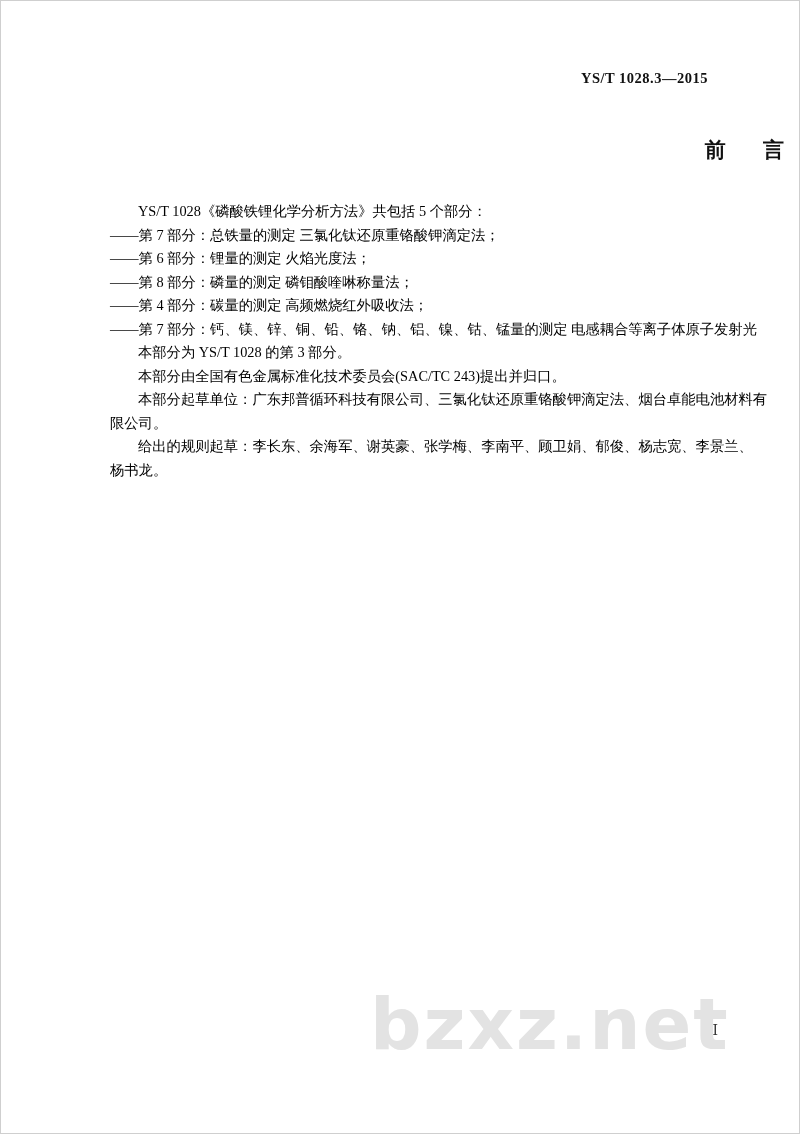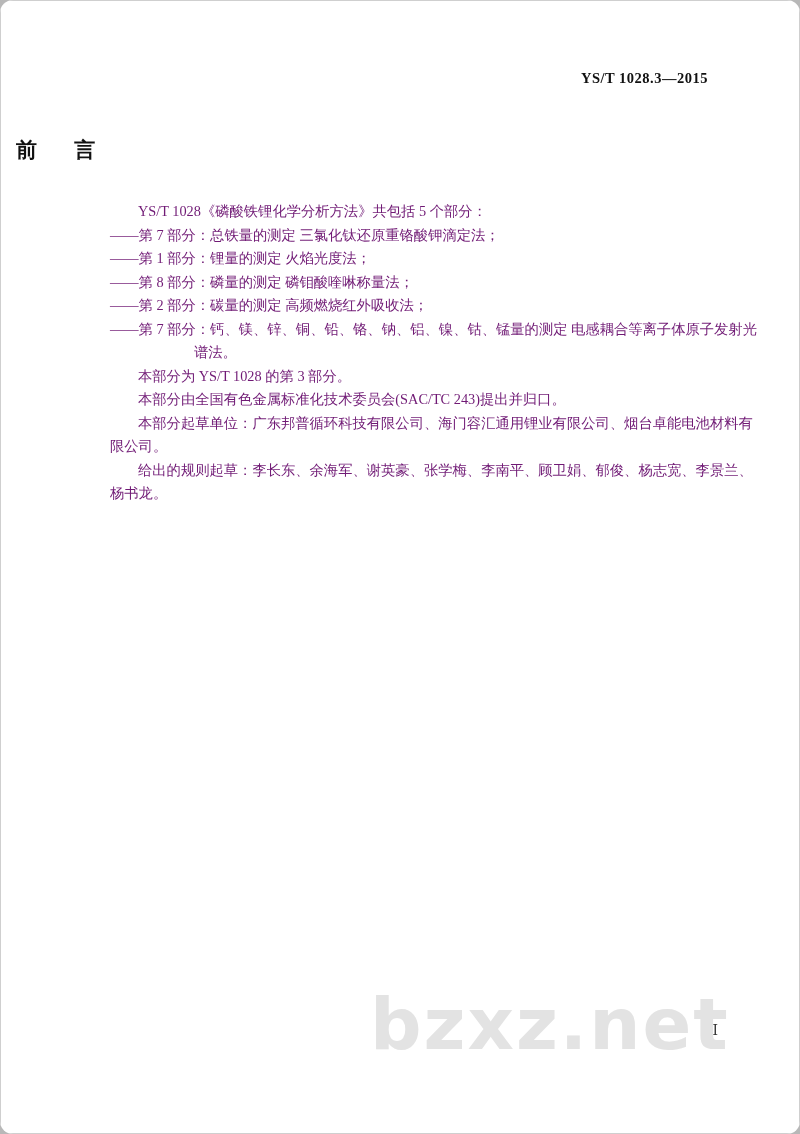--- a/index.html
+++ b/index.html
@@ -8,21 +8,20 @@
     background: #b8b8b8;
   }
   .page {
     position: relative;
     width: 800px;
     height: 1134px;
     background: #ffffff;
     overflow: hidden;
     font-family: "Liberation Serif", "DejaVu Serif", serif;
     color: #1a1a1a;
-    border-radius: 13px;
   }
   .page-border {
     position: absolute;
     left: 0; top: 0;
     width: 800px; height: 1134px;
     box-sizing: border-box;
     border: 1px solid #cfcfcf;
     pointer-events: none;
   }
   .header {
@@ -33,35 +32,35 @@
     font-size: 14.5px;
     font-weight: bold;
     letter-spacing: 0.5px;
     color: #111;
   }
   .doc-title {
     position: absolute;
     top: 136px;
     left: 0;
     width: 800px;
-    text-align: left;
+    text-align: right;
     font-size: 21px;
     font-weight: bold;
     letter-spacing: 16px;
     text-indent: 16px;
     color: #111;
   }
   .body-block {
     position: absolute;
     top: 200px;
     left: 110px;
     width: 600px;
     font-size: 14.3px;
     line-height: 23.5px;
-    color: #701a75;
+    color: #000000;
   }
   .line {
     white-space: nowrap;
   }
   .indent-2 {
     text-indent: 28px;
   }
   .indent-hang {
     padding-left: 84px;
   }
@@ -93,30 +92,29 @@
 
   <div class="header">YS/T 1028.3—2015</div>
 
   <div class="doc-title">前    言</div>
 
   <div class="body-block">
 
     <div class="line indent-2">YS/T 1028《磷酸铁锂化学分析方法》共包括 5 个部分：</div>
 
     <div class="line">——第 7 部分：总铁量的测定    三氯化钛还原重铬酸钾滴定法；</div>
-    <div class="line">——第 1 部分：锂量的测定    火焰光度法；</div>
+    <div class="line">——第 6 部分：锂量的测定    火焰光度法；</div>
     <div class="line">——第 8 部分：磷量的测定    磷钼酸喹啉称量法；</div>
-    <div class="line">——第 2 部分：碳量的测定    高频燃烧红外吸收法；</div>
+    <div class="line">——第 4 部分：碳量的测定    高频燃烧红外吸收法；</div>
     <div class="line">——第 7 部分：钙、镁、锌、铜、铅、铬、钠、铝、镍、钴、锰量的测定    电感耦合等离子体原子发射光</div>
-    <div class="line indent-hang">谱法。</div>
 
     <div class="line indent-2">本部分为 YS/T 1028 的第 3 部分。</div>
     <div class="line indent-2">本部分由全国有色金属标准化技术委员会(SAC/TC 243)提出并归口。</div>
 
-    <div class="line indent-2">本部分起草单位：广东邦普循环科技有限公司、海门容汇通用锂业有限公司、烟台卓能电池材料有</div>
+    <div class="line indent-2">本部分起草单位：广东邦普循环科技有限公司、三氯化钛还原重铬酸钾滴定法、烟台卓能电池材料有</div>
     <div class="line">限公司。</div>
 
     <div class="line indent-2">给出的规则起草：李长东、余海军、谢英豪、张学梅、李南平、顾卫娟、郁俊、杨志宽、李景兰、</div>
     <div class="line">杨书龙。</div>
 
   </div>
 
   <div class="watermark">bzxz.net</div>
 
   <div class="page-number">Ⅰ</div>

